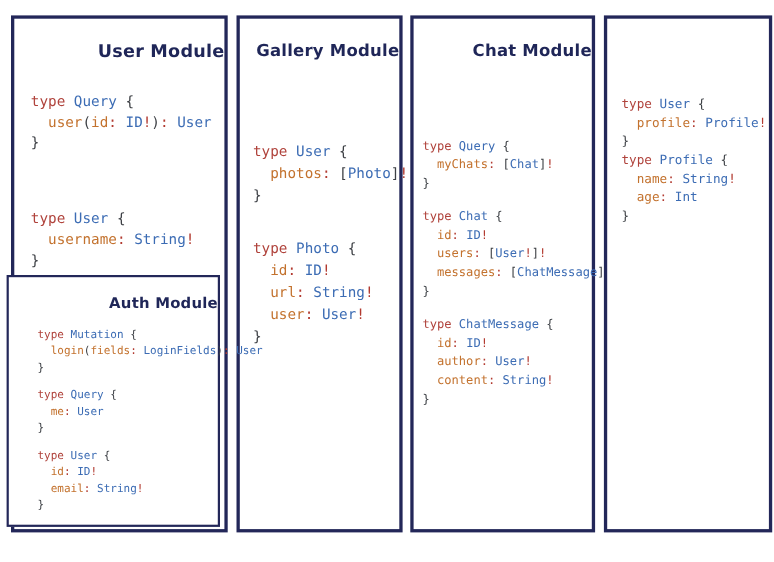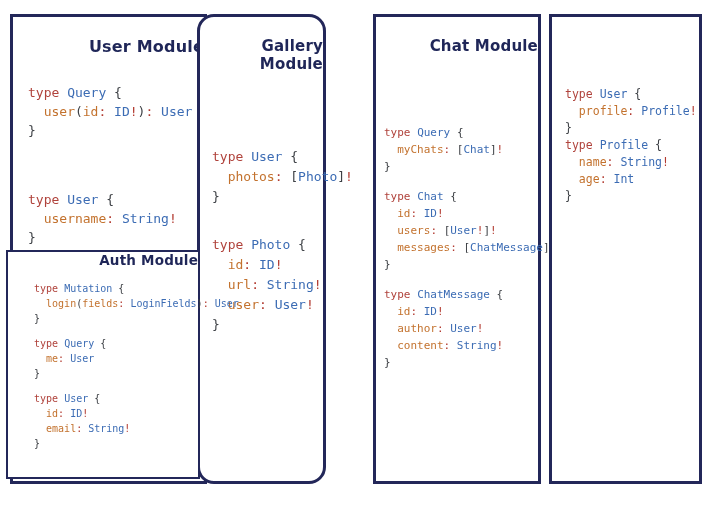--- a/index.html
+++ b/index.html
@@ -5,21 +5,21 @@
   html,body { margin:0; padding:0; background:#ffffff; }
   .canvas {
     position:relative; width:704px; height:511px; background:#ffffff;
     font-family:"DejaVu Sans", sans-serif; overflow:hidden;
   }
   .panel {
     position:absolute; top:14px; height:470px; background:#ffffff;
     border:3px solid var(--border,#232759); box-sizing:border-box;
   }
   .p-user    { left:10px;  width:197px; }
-  .p-gallery { left:197px; width:129px;border-radius:17px; }
+  .p-gallery { left:215px; width:151px; }
   .p-chat    { left:373px; width:168px; }
   .p-profile { left:549px; width:153px; }
   .panel-title {
     text-align:right; font-weight:700; color:var(--title,#1f2658);
     margin-top:20px; letter-spacing:0.2px;
   }
   .p-user .panel-title    { font-size:16px; }
   .p-gallery .panel-title { font-size:15px; }
   .p-chat .panel-title    { font-size:15px;padding-left:11px; }
   .p-profile .panel-title { font-size:14.5px; }
@@ -33,21 +33,21 @@
   .p-profile .code { margin-top:69px; padding-left:13px; font-size:11.5px; line-height:17px; }
   .p-user .block + .block    { margin-top:50px; }
   .p-gallery .block + .block { margin-top:28px; }
   .p-chat .block + .block    { margin-top:13px; }
   .p-profile .block + .block { }
   .authbox {
     position:absolute; left:6px; top:250px; width:194px; height:229px;
     background:#ffffff; border:2px solid var(--border,#232759);
     box-sizing:border-box; z-index:5;
   }
-  .authbox .panel-title { margin-top:0; font-size:13.5px; }
+  .authbox .panel-title { margin-top:16px; font-size:13.5px; }
   .authbox .code { margin-top:13px; padding-left:26px; font-size:10px; line-height:15px; }
   .authbox .block + .block { margin-top:10px; }
   .tk-k { color:var(--keyword,#b0433c); }
   .tk-t { color:var(--type,#3c6cb4); }
   .tk-f { color:var(--field,#c3722e); }
   .tk-p { color:var(--punct,#3d4045); }
   .tk-r { color:var(--red,#b23a30); }
   .tk-n { color:var(--plain,#333333); }
 </style>
 </head>

